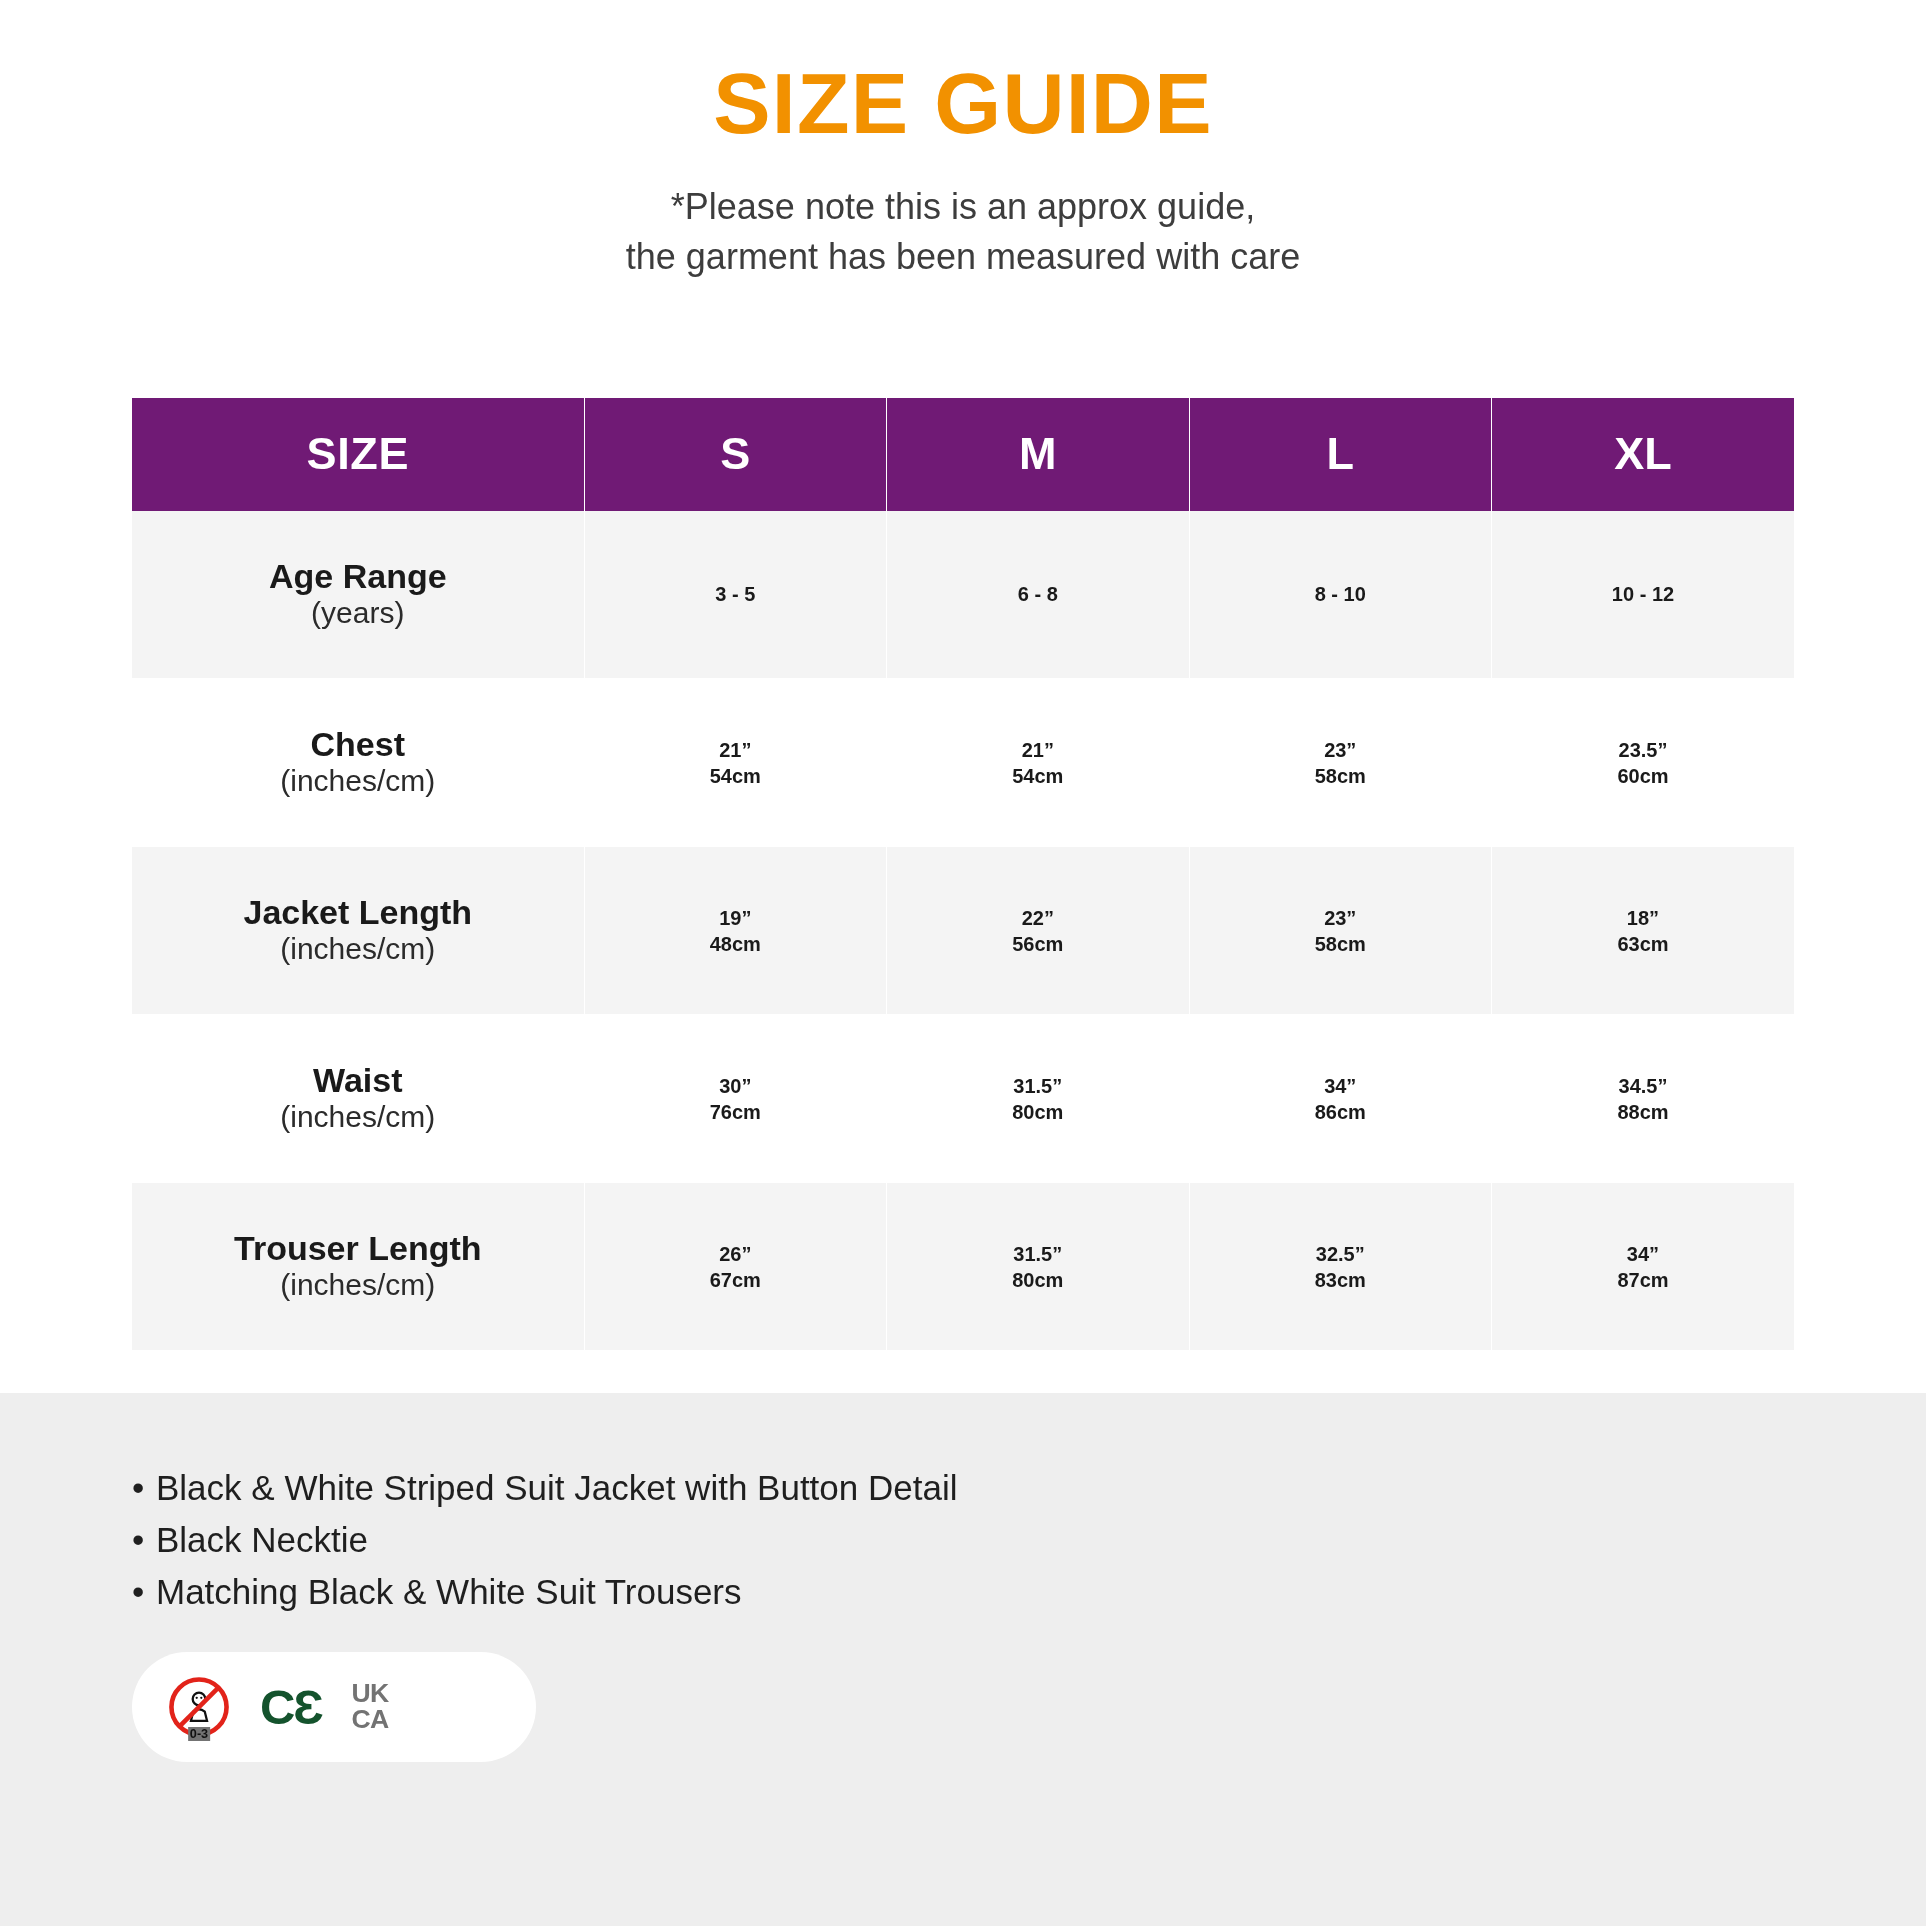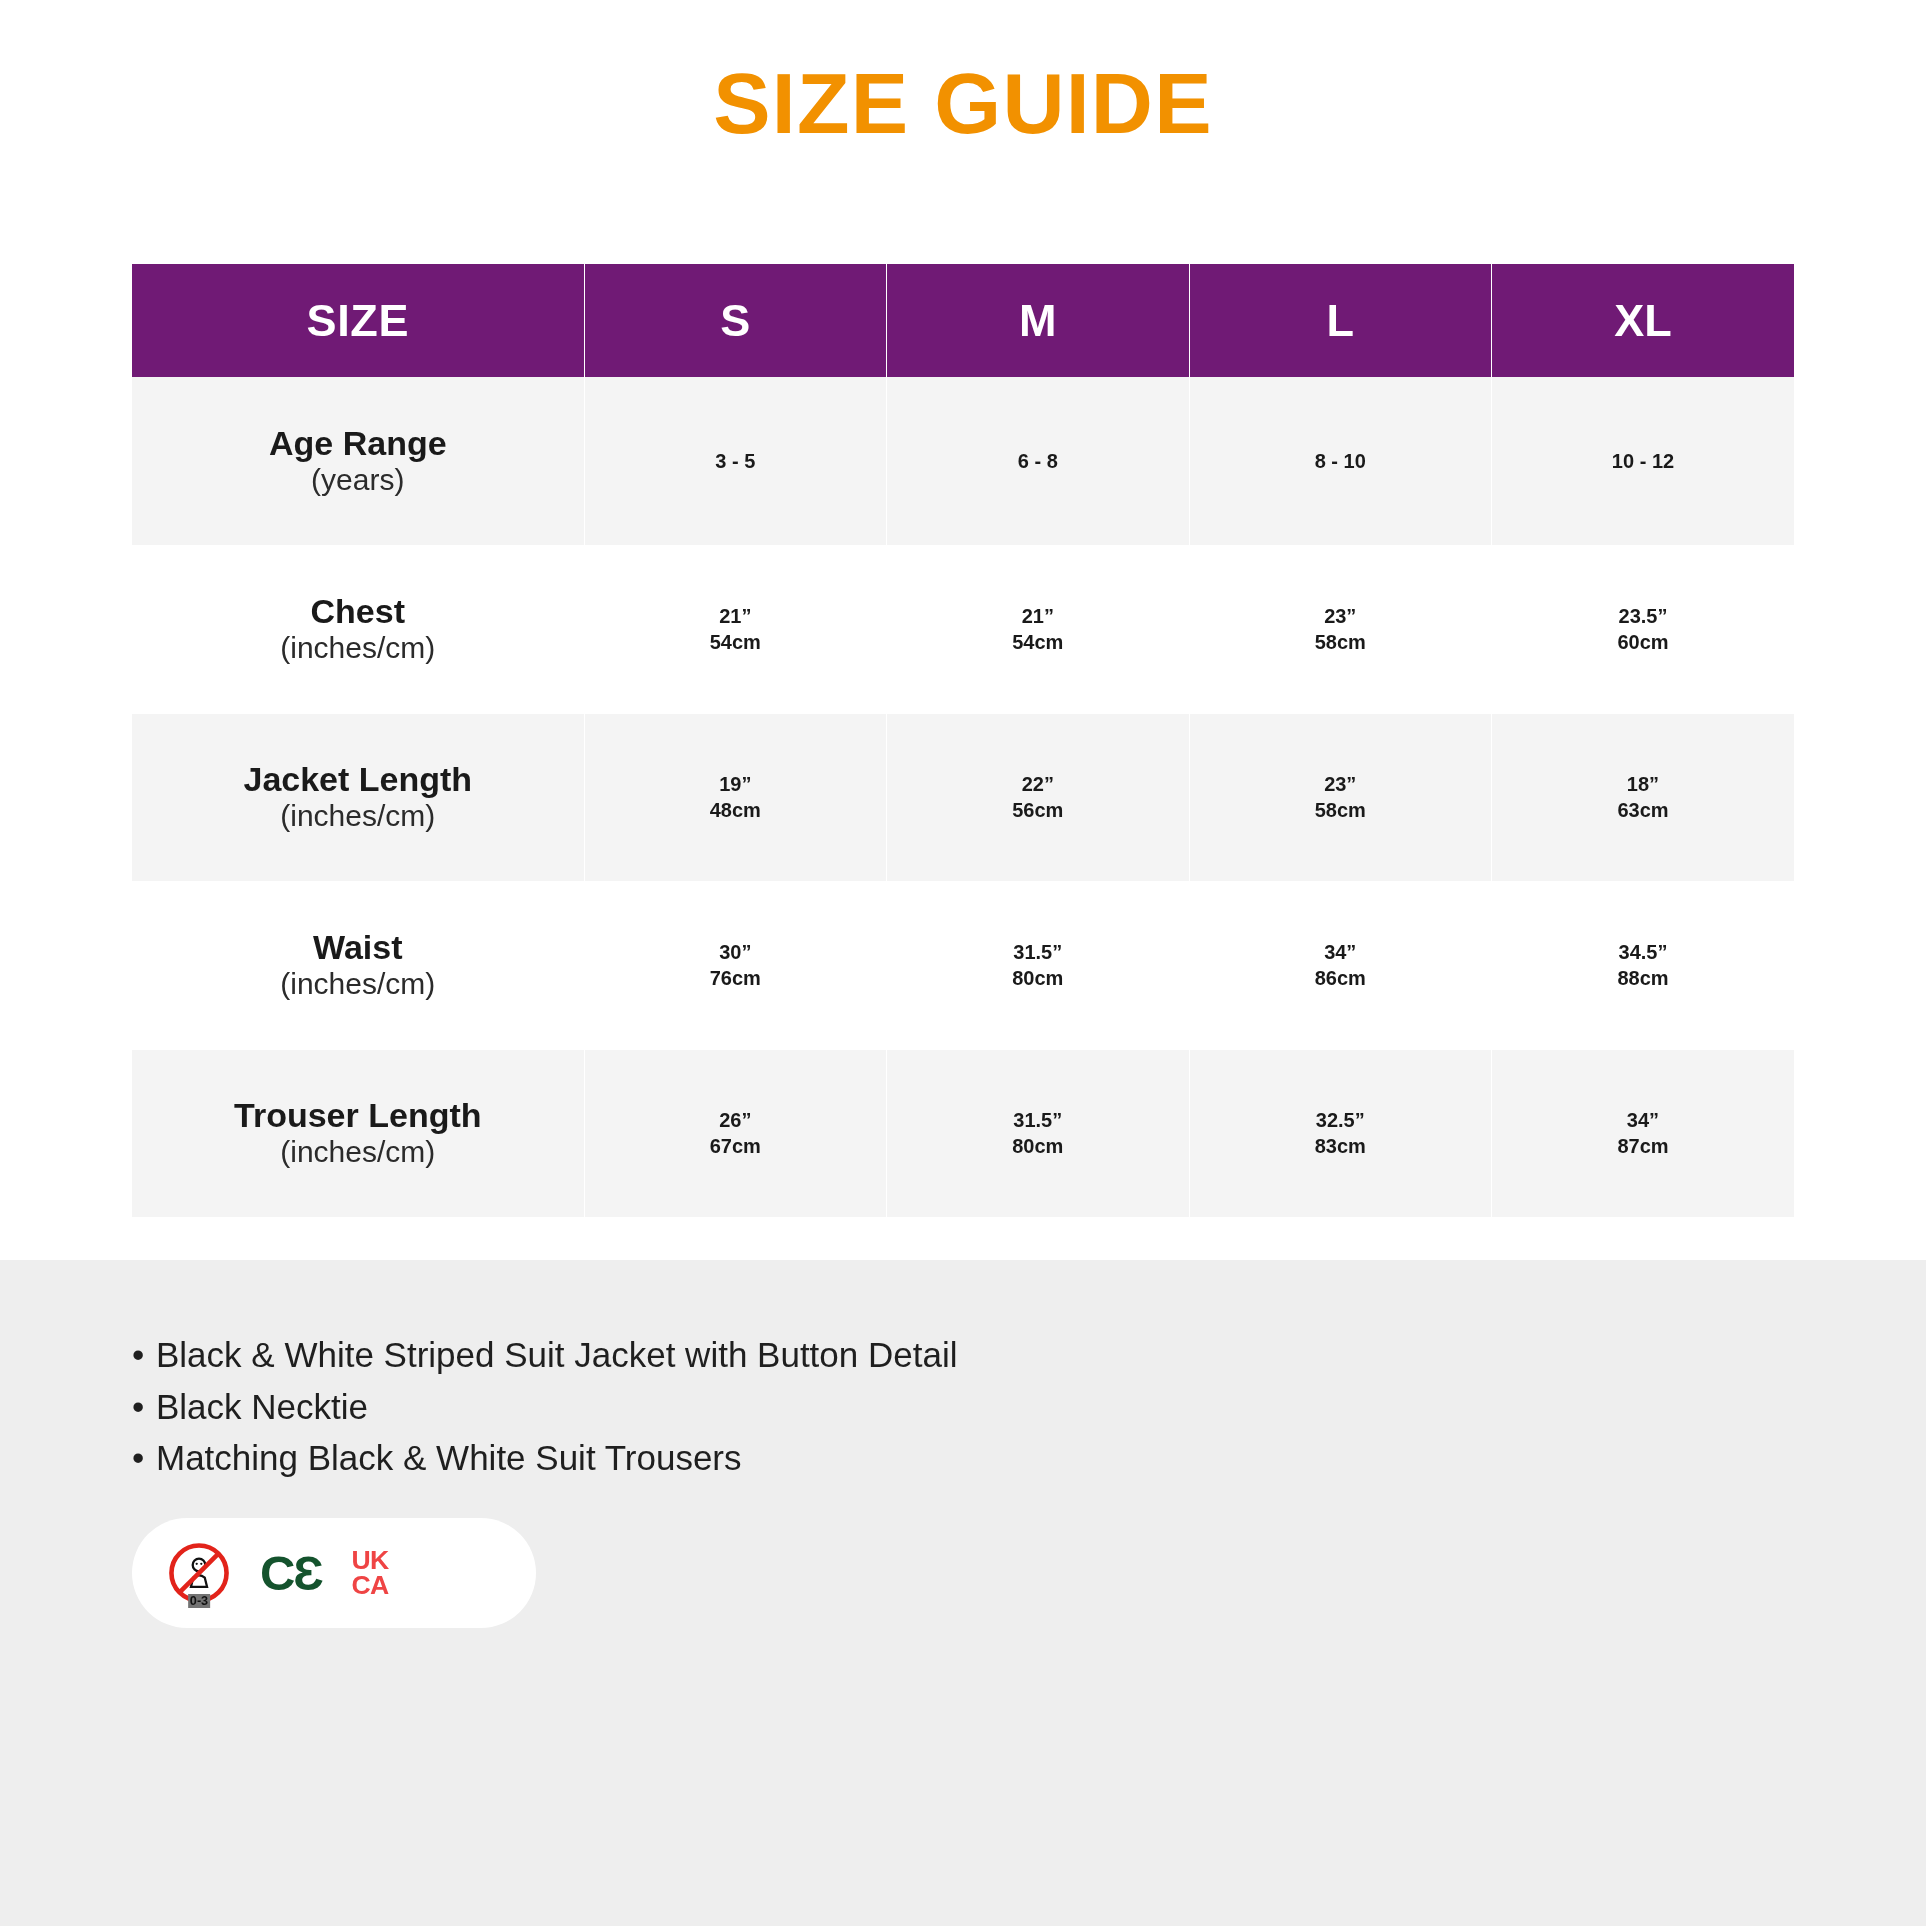--- a/index.html
+++ b/index.html
@@ -131,32 +131,36 @@
     align-items: center;
     gap: 30px;
     padding-left: 36px;
   }
   .badge-03 { position: relative; width: 62px; height: 62px; }
   .badge-03 svg { display: block; }
   .ce-mark { font-size: 49px; font-weight: bold; color: #14532d; letter-spacing: -2.3px; font-family: "Liberation Sans", sans-serif; }
   .ukca {
     font-size: 26.6px;
     font-weight: bold;
-    color: #ef4444;
+    color: #737373;
     line-height: 0.95;
     letter-spacing: -0.6px;
   }
 </style>
 </head>
 <body>
 
 <div class="page">
 
   <div class="header">
     <div class="title">SIZE GUIDE</div>
+    <div class="subtitle">
+      <div>*Please note this is an approx guide,</div>
+      <div>the garment has been measured with care</div>
+    </div>
   </div>
 
   <div class="table-wrap">
     <table>
       <colgroup>
         <col style="width:27.2%">
         <col style="width:18.2%">
         <col style="width:18.2%">
         <col style="width:18.2%">
         <col style="width:18.2%">

